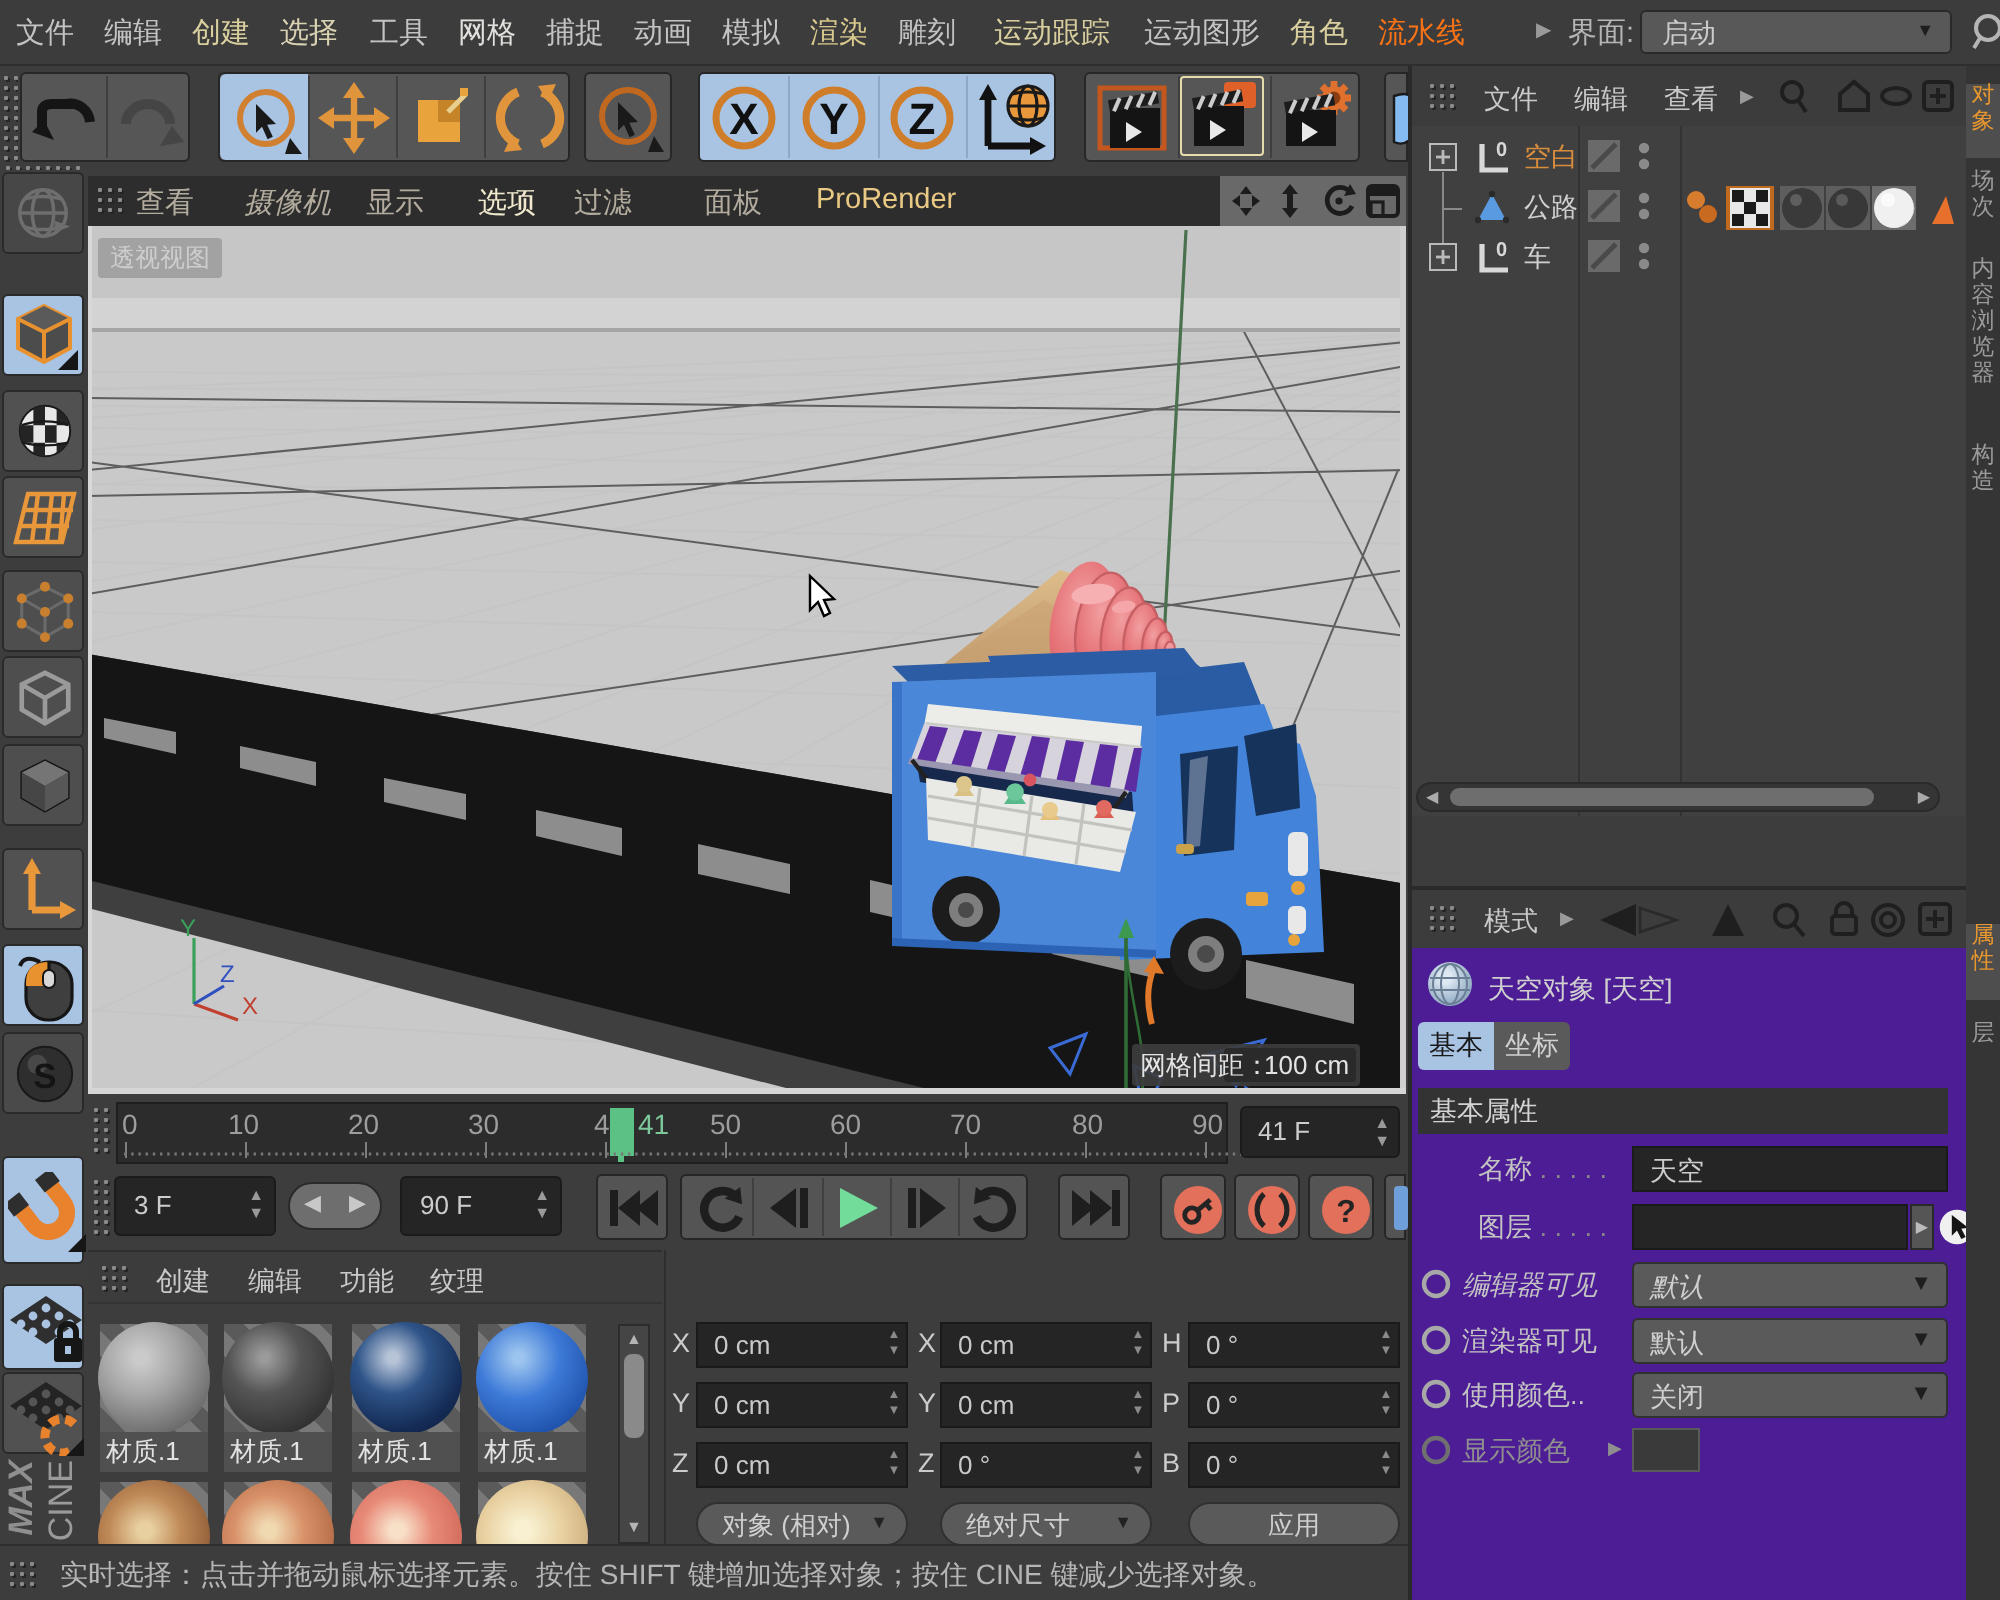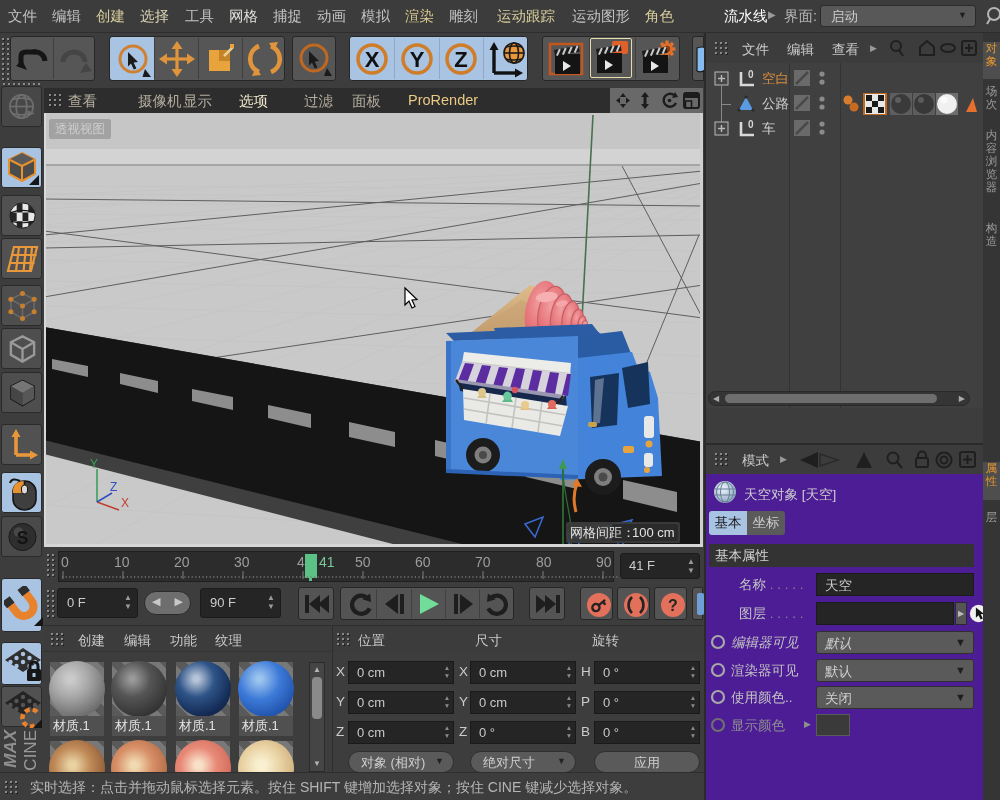--- a/index.html
+++ b/index.html
@@ -81,21 +81,21 @@
     <span class="mi" style="left:185px;">工具</span>
     <span class="mi" style="left:229px;color:#e0e0dc;">网格</span>
     <span class="mi" style="left:273px;">捕捉</span>
     <span class="mi" style="left:317px;">动画</span>
     <span class="mi" style="left:361px;">模拟</span>
     <span class="mi" style="left:405px;color:#d9c98e;">渲染</span>
     <span class="mi" style="left:449px;">雕刻</span>
     <span class="mi" style="left:497px;color:#d9cf9e;">运动跟踪</span>
     <span class="mi" style="left:572px;">运动图形</span>
     <span class="mi" style="left:645px;color:#d9cf9e;">角色</span>
-    <span class="mi" style="left:689px;color:#ffffff;margin-left:35px;">流水线</span>
+    <span class="mi" style="left:689px;color:#f97316;">流水线</span>
     <span class="mi" style="left:768px;top:9px;color:#9a9a9a;font-size:10px;">▶</span>
     <span class="mi" style="left:784px;color:#b5b5b5;">界面:</span>
     <div class="abs" style="left:820px;top:5px;width:156px;height:22px;background:#585858;border:1px solid #2a2a2a;border-radius:3px;color:#cccccc;font-size:13.5px;">
       <span style="position:absolute;left:10px;top:2px;">启动</span>
       <span style="position:absolute;right:8px;top:4px;font-size:9px;color:#1e1e1e;">▼</span>
     </div>
     <svg class="abs" style="left:986px;top:6px;" width="14" height="20" viewBox="0 0 14 20">
       <circle cx="8" cy="8" r="6" fill="none" stroke="#b5b5b5" stroke-width="2"></circle>
       <line x1="4" y1="13" x2="1" y2="18" stroke="#b5b5b5" stroke-width="2"></line>
     </svg>
@@ -426,24 +426,24 @@
 
     <div class="abs" style="top:645px;left:0;width:43px;height:78px;overflow:hidden;">
       <span class="abs" style="left:1px;top:2px;writing-mode:vertical-rl;transform:rotate(180deg);color:#8f8f8f;font-size:17px;font-weight:bold;font-style:italic;">MAX</span>
       <span class="abs" style="left:21px;top:2px;writing-mode:vertical-rl;transform:rotate(180deg);color:#9a9a9a;font-size:17px;">CINE</span>
     </div>
   </div>
 
   <div id="vpmenu" class="abs">
     <div class="grip abs" style="left:4px;top:5px;width:14px;height:15px;"></div>
     <span style="left:24px;">查看</span>
-    <span style="left:94px;">摄像机</span>
+    <span style="left:78px;font-style:italic;">摄像机</span>
     <span style="left:139px;">显示</span>
     <span style="left:195px;color:#f0e9cd;">选项</span>
-    <span style="left:260px;">过滤</span>
+    <span style="left:243px;">过滤</span>
     <span style="left:308px;">面板</span>
     <span style="left:364px;color:#e9c983;">ProRender</span>
     <div class="abs" style="left:566px;top:0;width:93px;height:25px;background:#696969;"></div>
     <svg class="abs" style="left:571px;top:4px;" width="86" height="17" viewBox="0 0 86 17">
       <g fill="#1c1c1c">
         <path d="M8 1 l3 4 -6 0 z M8 16 l3 -4 -6 0 z M1 8.5 l4 -3 0 6 z M15 8.5 l-4 -3 0 6 z"></path>
         <path d="M30 0 l4 5 -8 0 z M30 17 l4 -5 -8 0 z"></path>
           <rect x="28.5" y="4" width="3" height="9"></rect>
       </g>
       <g transform="translate(46,0)">
@@ -648,21 +648,21 @@
       </svg>
     </div>
     <div class="darkfield abs" style="left:576px;top:4px;width:80px;height:26px;border-radius:3px;">
       <span style="position:absolute;left:8px;top:4px;font-size:13px;">41 F</span>
       <span style="position:absolute;right:4px;top:3px;font-size:8px;color:#9a9a9a;">▲<br>▼</span>
     </div>
   </div>
   <div id="transport" class="abs">
     <div class="grip abs" style="left:2px;top:6px;width:9px;height:30px;"></div>
     <div class="darkfield abs" style="left:13px;top:5px;width:81px;height:30px;border-radius:3px;">
-      <span style="position:absolute;left:9px;top:6px;font-size:13px;">0 F</span>
+      <span style="position:absolute;left:9px;top:6px;font-size:13px;">3 F</span>
       <span style="position:absolute;right:5px;top:4px;font-size:8px;color:#9a9a9a;">▲<br>▼</span>
     </div>
     <div class="abs" style="left:100px;top:8px;width:47px;height:24px;background:#6e6e6e;border:1px solid #2a2a2a;border-radius:12px;">
       <span style="position:absolute;left:7px;top:3px;font-size:11px;color:#c8c8c8;">◀</span>
       <span style="position:absolute;right:7px;top:3px;font-size:11px;color:#c8c8c8;">▶</span>
     </div>
     <div class="darkfield abs" style="left:156px;top:5px;width:81px;height:30px;border-radius:3px;">
       <span style="position:absolute;left:9px;top:6px;font-size:13px;">90 F</span>
       <span style="position:absolute;right:5px;top:4px;font-size:8px;color:#9a9a9a;">▲<br>▼</span>
     </div>
@@ -772,26 +772,20 @@
     <div class="mat" style="left:195px;top:116px;height:31px;">
         <div class="msph" style="background:radial-gradient(circle at 42% 45%, #f8f0d0 0 10%, #e8d0a0 45%, #c8a878 85%, #b09060 100%);"></div>
       </div>
     <div class="abs" style="left:265px;top:37px;width:16px;height:110px;background:#454545;border:1px solid #2c2c2c;">
       <div class="abs" style="left:1px;top:1px;width:12px;height:12px;color:#b5b5b5;font-size:8px;text-align:center;line-height:12px;">▲</div>
       <div class="abs" style="left:2px;top:14px;width:10px;height:42px;background:#8a8a8a;border-radius:4px;"></div>
       <div class="abs" style="left:1px;bottom:1px;width:12px;height:12px;color:#b5b5b5;font-size:8px;text-align:center;line-height:12px;">▼</div>
     </div>
   </div>
   <div id="coordpanel" class="abs">
-    <div style="position:absolute;top:0;left:0;right:0;height:27px;background:#3c3c3c;border-top:1px solid #2e2e2e;color:#c9c9c9;font-size:13.5px;">
-      <div class="grip abs" style="left:3px;top:6px;width:15px;height:15px;"></div>
-      <span style="position:absolute;left:25px;top:6px;">位置</span>
-      <span style="position:absolute;left:142px;top:6px;">尺寸</span>
-      <span style="position:absolute;left:259px;top:6px;">旋转</span>
-    </div>
     <div class="crow" style="top:36px;">
         <span class="clbl" style="left:3px;">X</span>
         <div class="cfield" style="left:15px;">0 cm</div>
       <span class="clbl" style="left:126px;">X</span>
         <div class="cfield" style="left:137px;">0 cm</div>
       <span class="clbl" style="left:248px;">H</span>
         <div class="cfield" style="left:261px;">0 °</div>
       </div>
     <div class="crow" style="top:66px;">
         <span class="clbl" style="left:3px;">Y</span>

